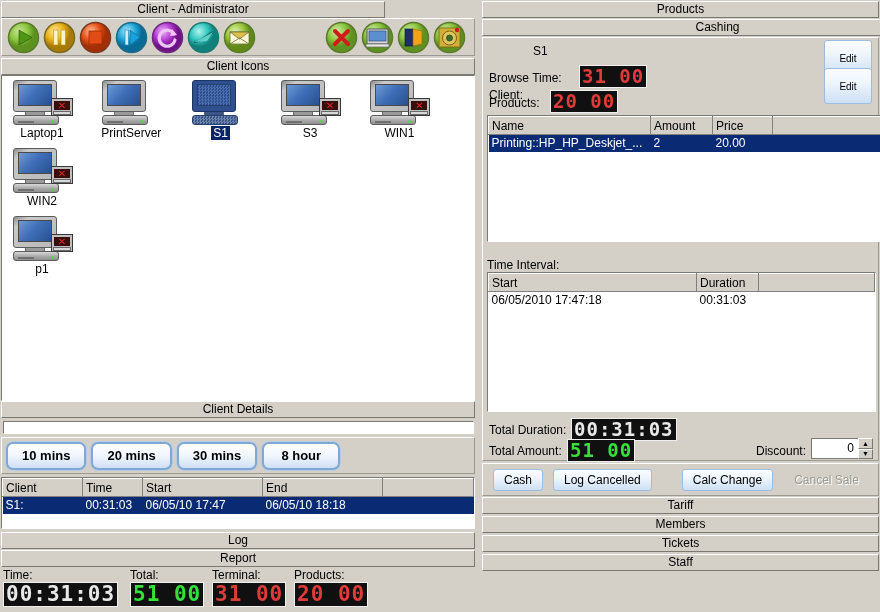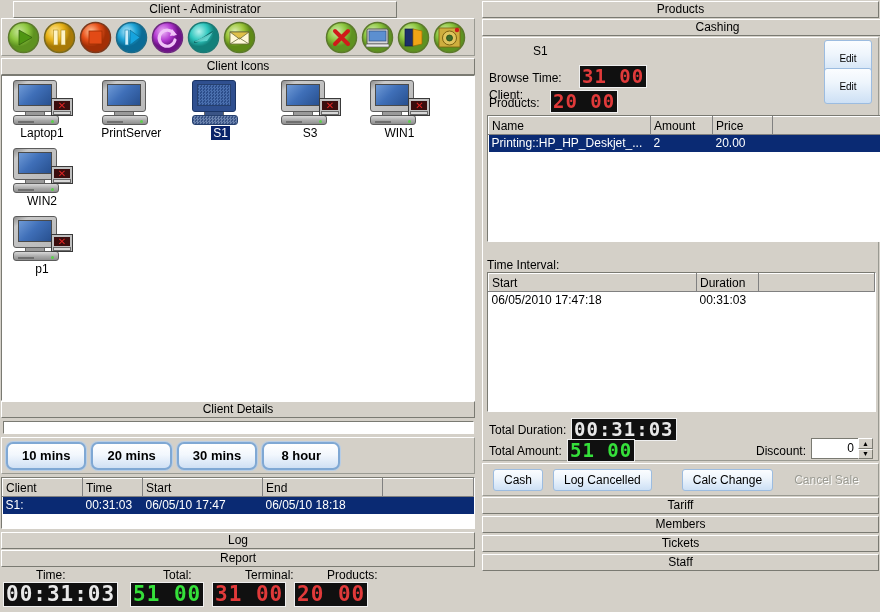--- a/index.html
+++ b/index.html
@@ -156,21 +156,21 @@
   tr.selected td { background:#0a2a73; color:#fff; }
 
   #log-title { position:absolute; top: 532px; left:1px; width:474px; }
   #report-title { position:absolute; top: 550px; left:1px; width:474px; }
 
   #statusbar {
     position:absolute; top: 568px; left:0px; width: 477px; height: 44px;
     background:#d4d0c8;
   }
   .stat { position:absolute; top:0; }
-  .stat .cap { font-size:12px; line-height:14px; color:#000;margin-left:33px; }
+  .stat .cap { font-size:12px; line-height:14px; color:#000; }
   .lcd {
     display:inline-block; background:#101010; padding: 1px 2px;
     border: 1px solid #efefef;
     font-family:"DejaVu Sans Mono", monospace;
     letter-spacing: 1px;
     line-height: 1;
   }
   .lcd.big { font-size: 21px; font-weight: bold; }
   .lcd.med { font-size: 19px; font-weight: bold; }
   .lcd.white { color:#e8e8e8; }
@@ -247,21 +247,21 @@
   }
   .tabstrip { position:absolute; left:1px; width:397px; }
 </style>
 </head>
 <body>
 
 <div id="app">
 
   <div id="left">
 
-    <div class="titlebar" style="position:absolute;top:1px;left:1px;width:384px;margin-left:12px;">Client - Administrator</div>
+    <div class="titlebar" style="position:absolute;top:1px;left:1px;width:384px;">Client - Administrator</div>
 
     <div id="toolbar">
       <div class="tb-left">
         <span class="tbbtn" title="Start">
           <svg width="33" height="33" viewBox="0 0 33 33">
             <defs>
                 <radialGradient id="g1" cx="35%" cy="30%">
                   <stop offset="0%" stop-color="#c7e59a"></stop>
                   <stop offset="60%" stop-color="#8dc740"></stop>
                   <stop offset="100%" stop-color="#5e9220"></stop>

